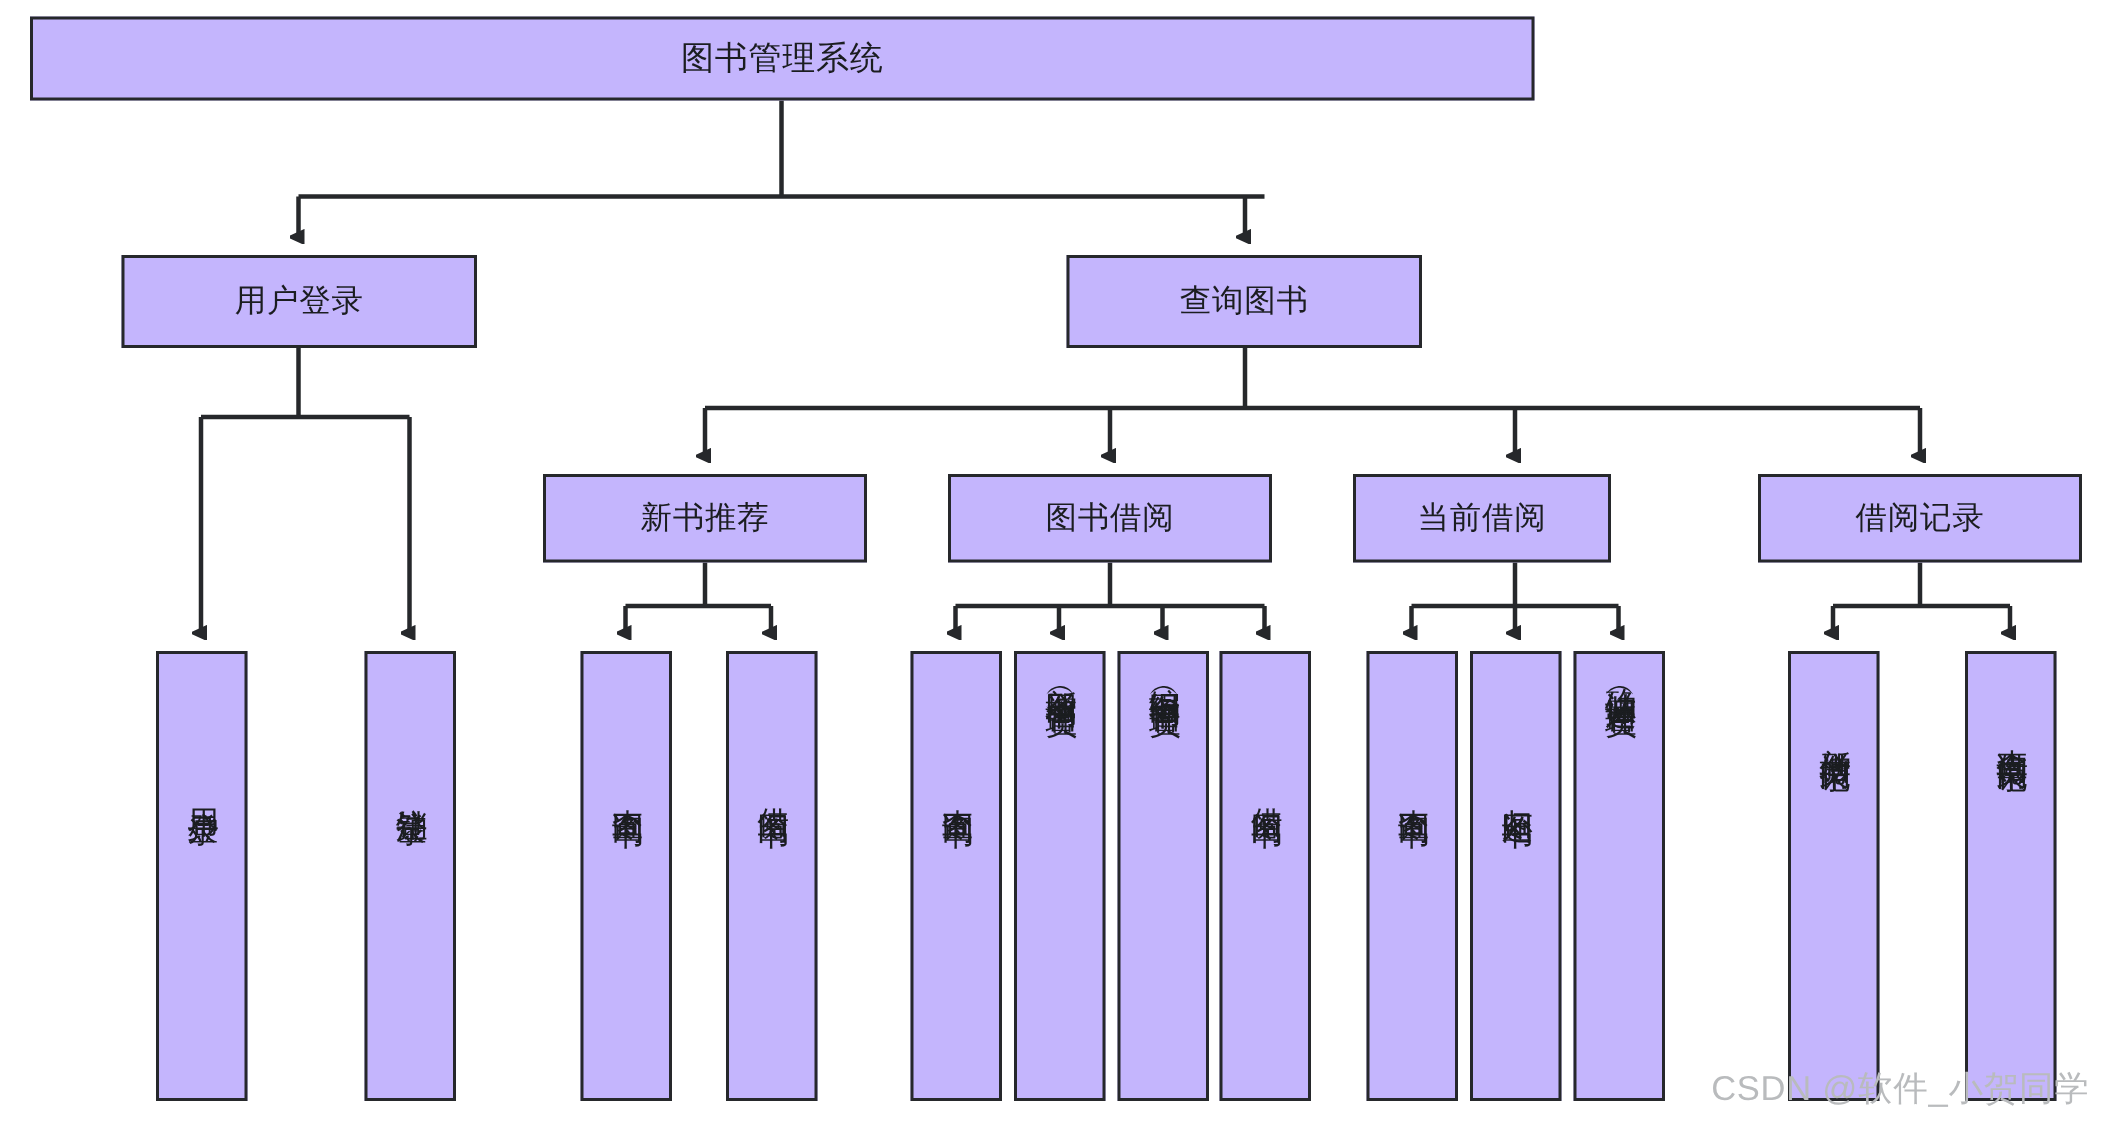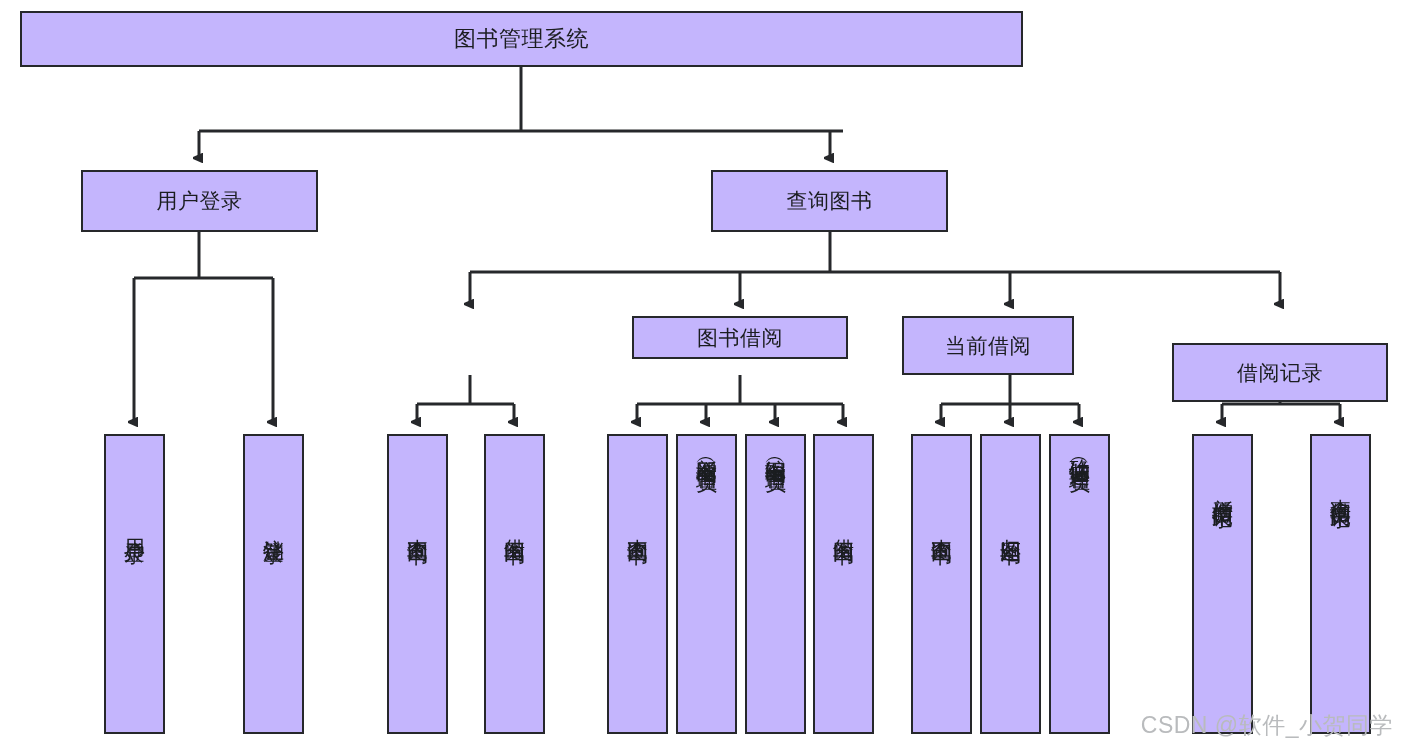--- a/index.html
+++ b/index.html
@@ -131,27 +131,30 @@
     <span class="label">图书管理系统</span>
   </div>
 
   <div class="node horizontal" style="left:81px; top:170px; width:237px; height:62px;">
     <span class="label">用户登录</span>
   </div>
   <div class="node horizontal" style="left:711px; top:170px; width:237px; height:62px;">
     <span class="label">查询图书</span>
   </div>
 
-  <div class="node horizontal" style="left:632px; top:316px; width:216px; height:43px;">
+  <div class="node horizontal" style="left:362px; top:316px; width:216px; height:59px;">
+    <span class="label">新书推荐</span>
+  </div>
+  <div class="node horizontal" style="left:632px; top:316px; width:216px; height:59px;">
     <span class="label">图书借阅</span>
   </div>
   <div class="node horizontal" style="left:902px; top:316px; width:172px; height:59px;">
     <span class="label">当前借阅</span>
   </div>
-  <div class="node horizontal" style="left:1172px; top:316px; width:216px; height:59px;margin-top:27px;">
+  <div class="node horizontal" style="left:1172px; top:316px; width:216px; height:59px;">
     <span class="label">借阅记录</span>
   </div>
 
   <div class="node vertical" style="left:104px; top:434px; width:61px; height:300px; padding-top:86px;">
     <span class="label">用户登录</span>
   </div>
   <div class="node vertical" style="left:243px; top:434px; width:61px; height:300px; padding-top:86px;">
     <span class="label">注销登录</span>
   </div>
 

